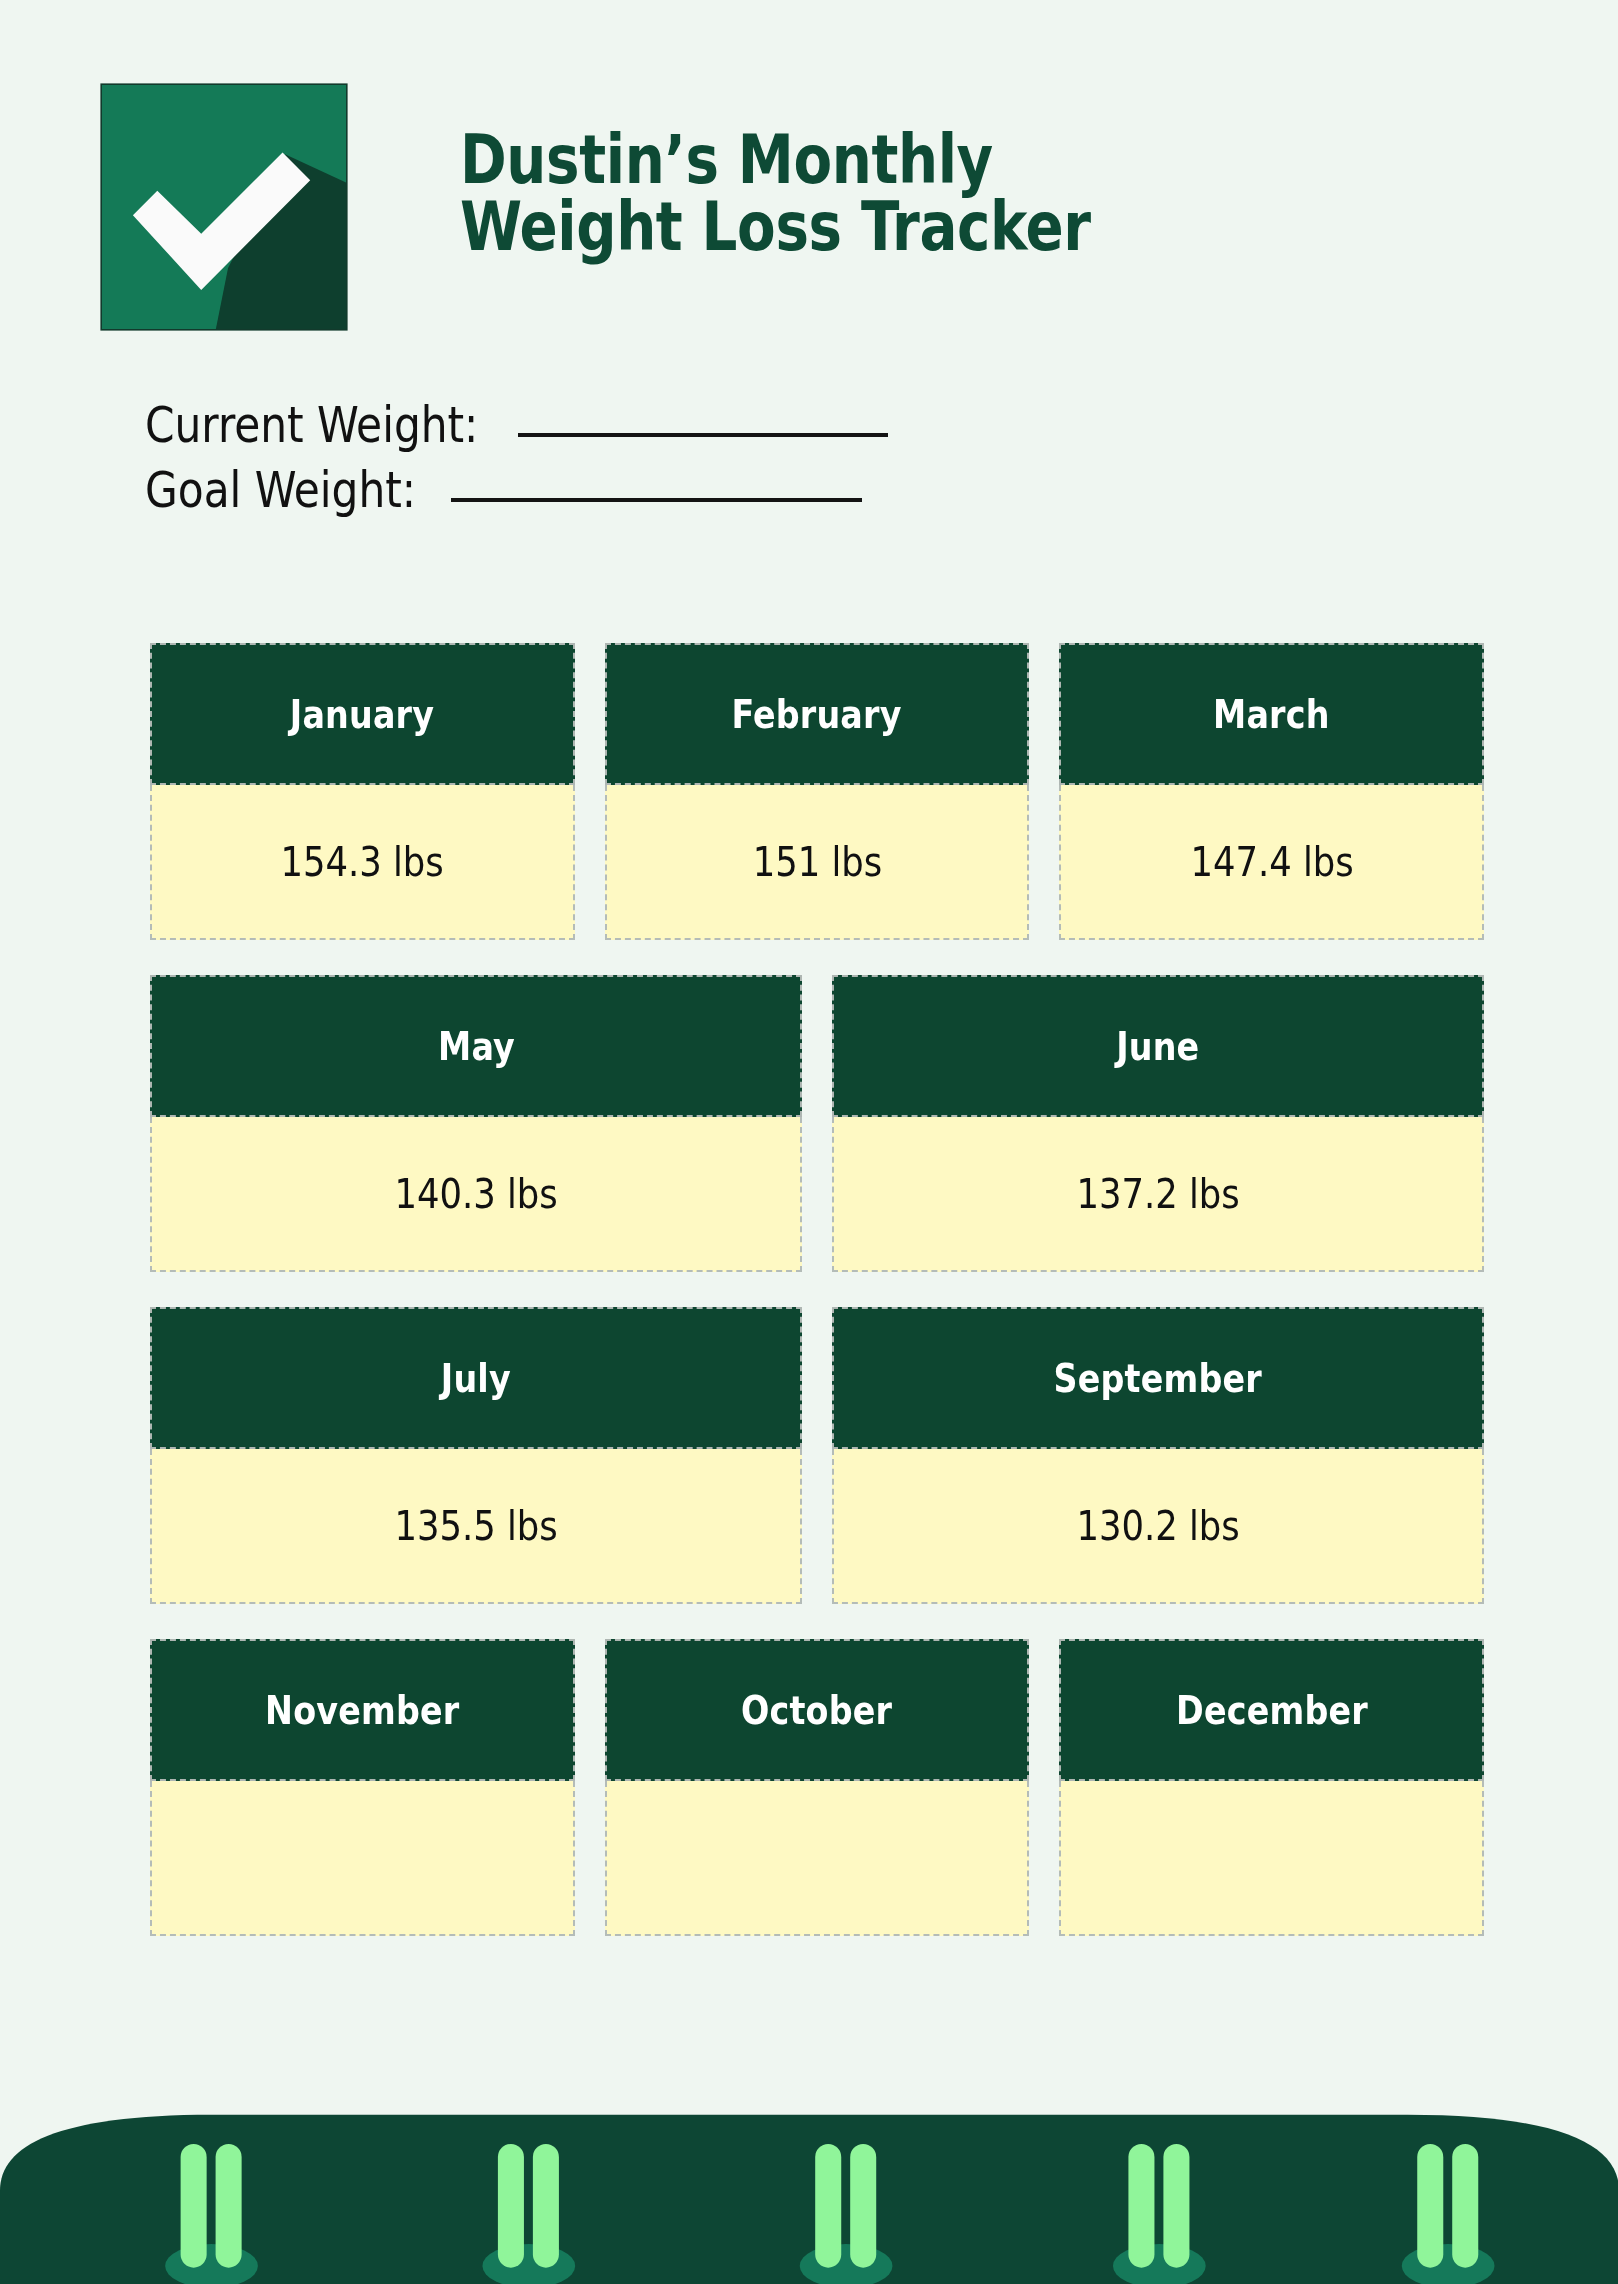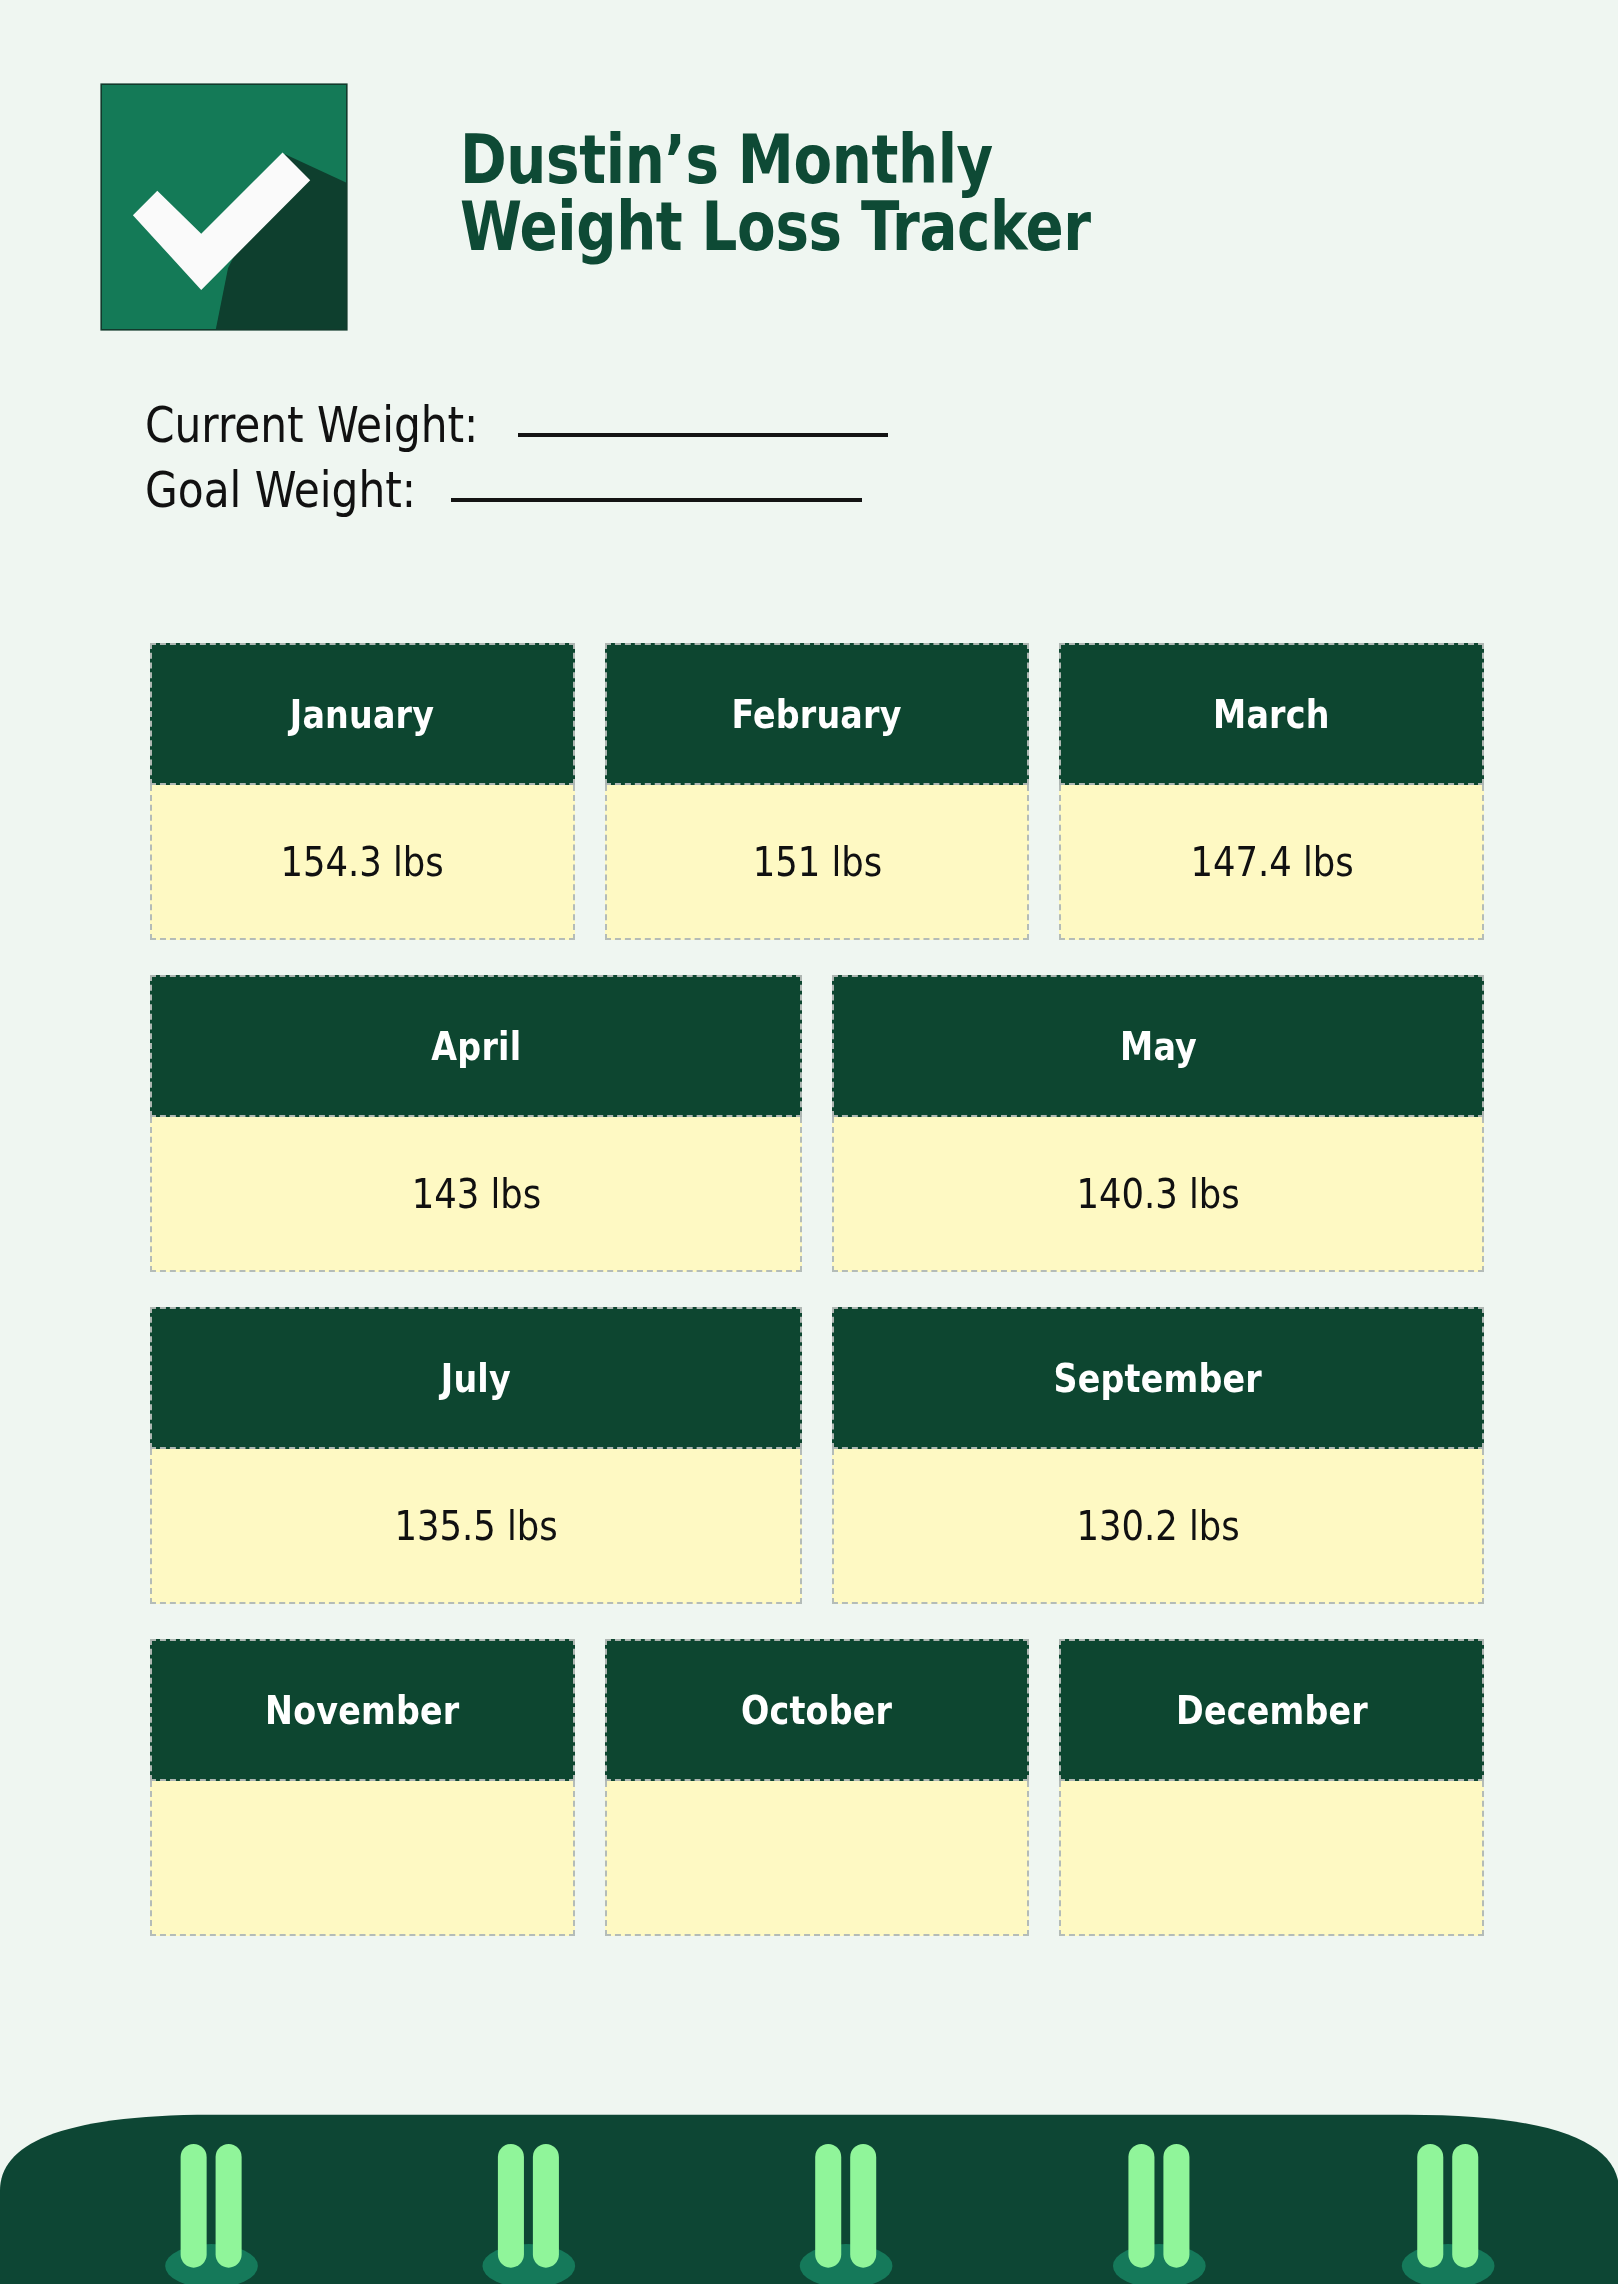--- a/index.html
+++ b/index.html
@@ -205,32 +205,32 @@
       </div>
       <div class="card-body">
         <span class="card-value">147.4 lbs</span>
       </div>
     </div>
   </div>
 
   <div class="grid-row">
     <div class="card">
       <div class="card-header">
-        <span class="card-header-label">April</span>
-      </div>
-      <div class="card-body">
-        <span class="card-value">143 lbs</span>
-      </div>
-    </div>
-    <div class="card">
-      <div class="card-header">
         <span class="card-header-label">May</span>
       </div>
       <div class="card-body">
         <span class="card-value">140.3 lbs</span>
+      </div>
+    </div>
+    <div class="card">
+      <div class="card-header">
+        <span class="card-header-label">June</span>
+      </div>
+      <div class="card-body">
+        <span class="card-value">137.2 lbs</span>
       </div>
     </div>
   </div>
 
   <div class="grid-row">
     <div class="card">
       <div class="card-header">
         <span class="card-header-label">July</span>
       </div>
       <div class="card-body">

